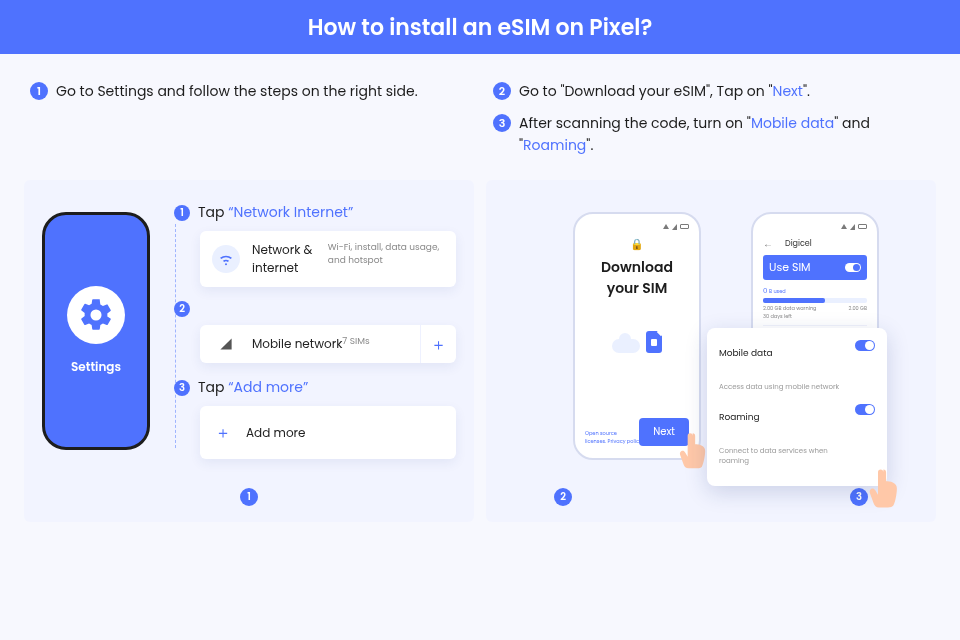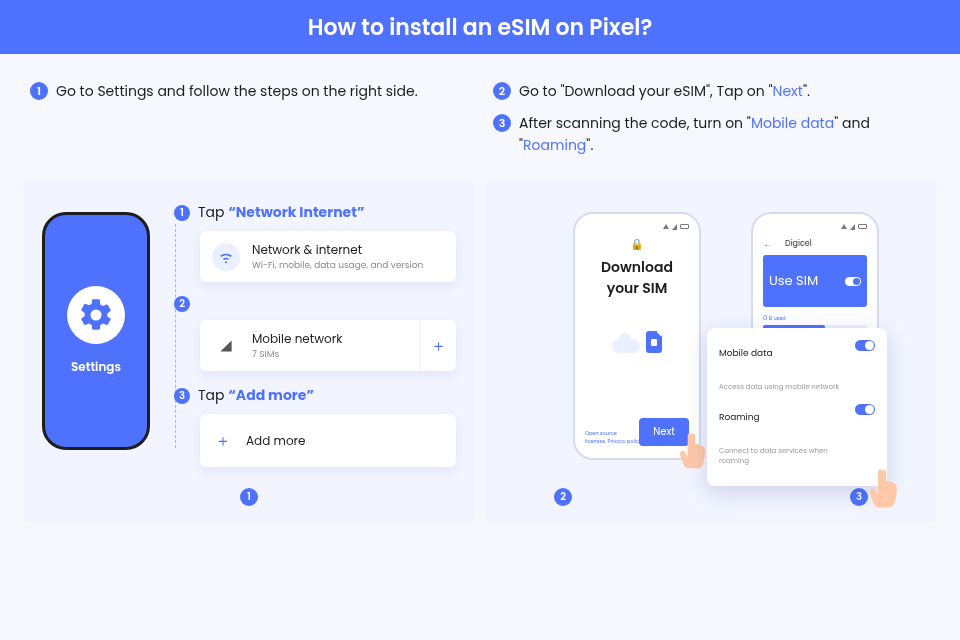--- a/index.html
+++ b/index.html
@@ -33,25 +33,25 @@
   .phone-settings{flex:0 0 108px;}
   .phone-frame{width:108px;height:238px;border:3px solid var(--phone-border);border-radius:24px;background:var(--brand);display:flex;flex-direction:column;align-items:center;justify-content:center;gap:14px;margin-top:10px;}
   .gear{width:58px;height:58px;border-radius:50%;background:#ffffff;display:flex;align-items:center;justify-content:center;}
   .phone-settings-label{color:#ffffff;font-size:12px;font-weight:600;}
 
   .steps{flex:1;display:flex;flex-direction:column;position:relative;padding-left:6px;}
   .vline{position:absolute;left:7px;top:22px;bottom:26px;border-left:1px dashed #9fb4ff;}
   .step{position:relative;margin-bottom:14px;}
   .step-head{display:flex;align-items:center;gap:8px;font-size:14px;margin-bottom:8px;}
   .step-dot{width:16px;height:16px;border-radius:50%;background:var(--brand);color:#fff;font-size:10px;font-weight:600;display:flex;align-items:center;justify-content:center;flex:0 0 16px;}
-  .step-head .em{color:var(--brand);font-weight:bold;}
+  .step-head .em{color:var(--brand);}
 
   .card{background:var(--card-bg);border-radius:6px;margin-left:26px;padding:10px 12px;display:flex;align-items:center;gap:12px;box-shadow:0 4px 12px rgba(40,60,140,0.08);position:relative;}
   .card .icon-cell{width:28px;display:flex;align-items:center;justify-content:center;}
-  .card .txt{display:flex;flex-direction:column;}
+  .card .txt{display:flex;}
   .card .title{font-size:12px;color:#222;}
   .card .sub{font-size:9px;color:var(--muted);}
   .wifi-c{width:28px;height:28px;border-radius:50%;background:#eaf0ff;display:flex;align-items:center;justify-content:center;}
   .card .plus-box{position:absolute;right:0;top:0;bottom:0;width:36px;border-left:1px solid #eef1ff;display:flex;align-items:center;justify-content:center;color:var(--brand);font-size:16px;font-weight:300;}
   .card.addmore{padding:14px 12px;}
   .card.addmore .pluslead{color:var(--brand);font-size:16px;width:22px;text-align:center;}
 
   
   .panel-r-body{display:flex;gap:22px;align-items:flex-start;justify-content:center;padding-top:10px;padding-left:30px;}
   .mini-phone{width:128px;height:248px;border:2px solid #d6dbef;border-radius:20px;background:#ffffff;position:relative;overflow:visible;padding:10px 10px 12px 10px;display:flex;flex-direction:column;}
@@ -75,21 +75,21 @@
   .dl-footer{display:flex;justify-content:space-between;align-items:flex-end;margin-top:auto;}
   .dl-links{font-size:5px;color:var(--brand);}
   .dl-next{background:var(--brand);color:#fff;font-size:10px;padding:6px 14px;border-radius:4px;}
 
   .hand{position:absolute;width:34px;height:40px;right:-14px;bottom:-12px;}
   .hand svg{width:100%;height:100%;}
 
   
   .p3-arrow{font-size:10px;color:#7a7a7a;margin-right:6px;}
   .p3-head{display:flex;align-items:center;gap:6px;font-size:8px;color:#333;margin-bottom:3px;}
-  .p3-use{background:var(--brand);color:#fff;font-size:13px;border-radius:3px;padding:16px 6px;display:flex;justify-content:space-between;align-items:center;margin-bottom:6px;}
+  .p3-use{background:var(--brand);color:#fff;font-size:11px;border-radius:3px;padding:4px 6px;display:flex;justify-content:space-between;align-items:center;margin-bottom:6px;}
   .toggle-on{width:16px;height:9px;background:#ffffff;border-radius:6px;position:relative;}
   .toggle-on::after{content:"";position:absolute;right:1px;top:1px;width:7px;height:7px;border-radius:50%;background:var(--brand);}
   .p3-block{font-size:6px;margin-bottom:6px;}
   .p3-blue{color:var(--brand);font-size:7px;}
   .p3-bar{height:5px;background:#eaf0ff;position:relative;margin:2px 0 2px 0;border-radius:2px;}
   .p3-bar::before{content:"";position:absolute;left:0;top:0;bottom:0;width:60%;background:var(--brand);border-radius:2px;}
   .p3-bar-labels{display:flex;justify-content:space-between;font-size:5px;color:#888;}
   .p3-row{font-size:6px;color:#333;padding:5px 0;border-top:1px solid #f0f2fb;}
   .p3-row .sub{font-size:5px;color:#9a9a9a;display:block;}
 
@@ -166,21 +166,21 @@
             <div class="card">
               <div class="icon-cell">
                   <div class="wifi-c">
                 <svg width="16" height="16" viewBox="0 0 24 24">
                       <path fill="#4f72fe" d="M12 18.5a1.5 1.5 0 1 0 1.5 1.5A1.5 1.5 0 0 0 12 18.5Zm-4.6-3.9 1.77 1.77A5 5 0 0 1 12 15.5a5 5 0 0 1 2.83.88l1.77-1.77A7.47 7.47 0 0 0 12 13a7.47 7.47 0 0 0-4.6 1.6ZM3.1 10.1l1.77 1.77A12 12 0 0 1 12 9.5a12 12 0 0 1 7.13 2.37L20.9 10.1A14.43 14.43 0 0 0 12 7 14.43 14.43 0 0 0 3.1 10.1Z"></path>
                     </svg>
               </div>
                 </div>
               <div class="txt">
                 <span class="title">Network &amp; internet</span>
-                <span class="sub">Wi-Fi, mobile, data usage, and version</span>
+                <span class="sub">Wi-Fi, install, data usage, and hotspot</span>
               </div>
             </div>
           </div>
 
           <div class="step">
             <div class="step-head">
               <div class="step-dot">2</div>
             </div>
             <div class="card">
               <div class="icon-cell">

